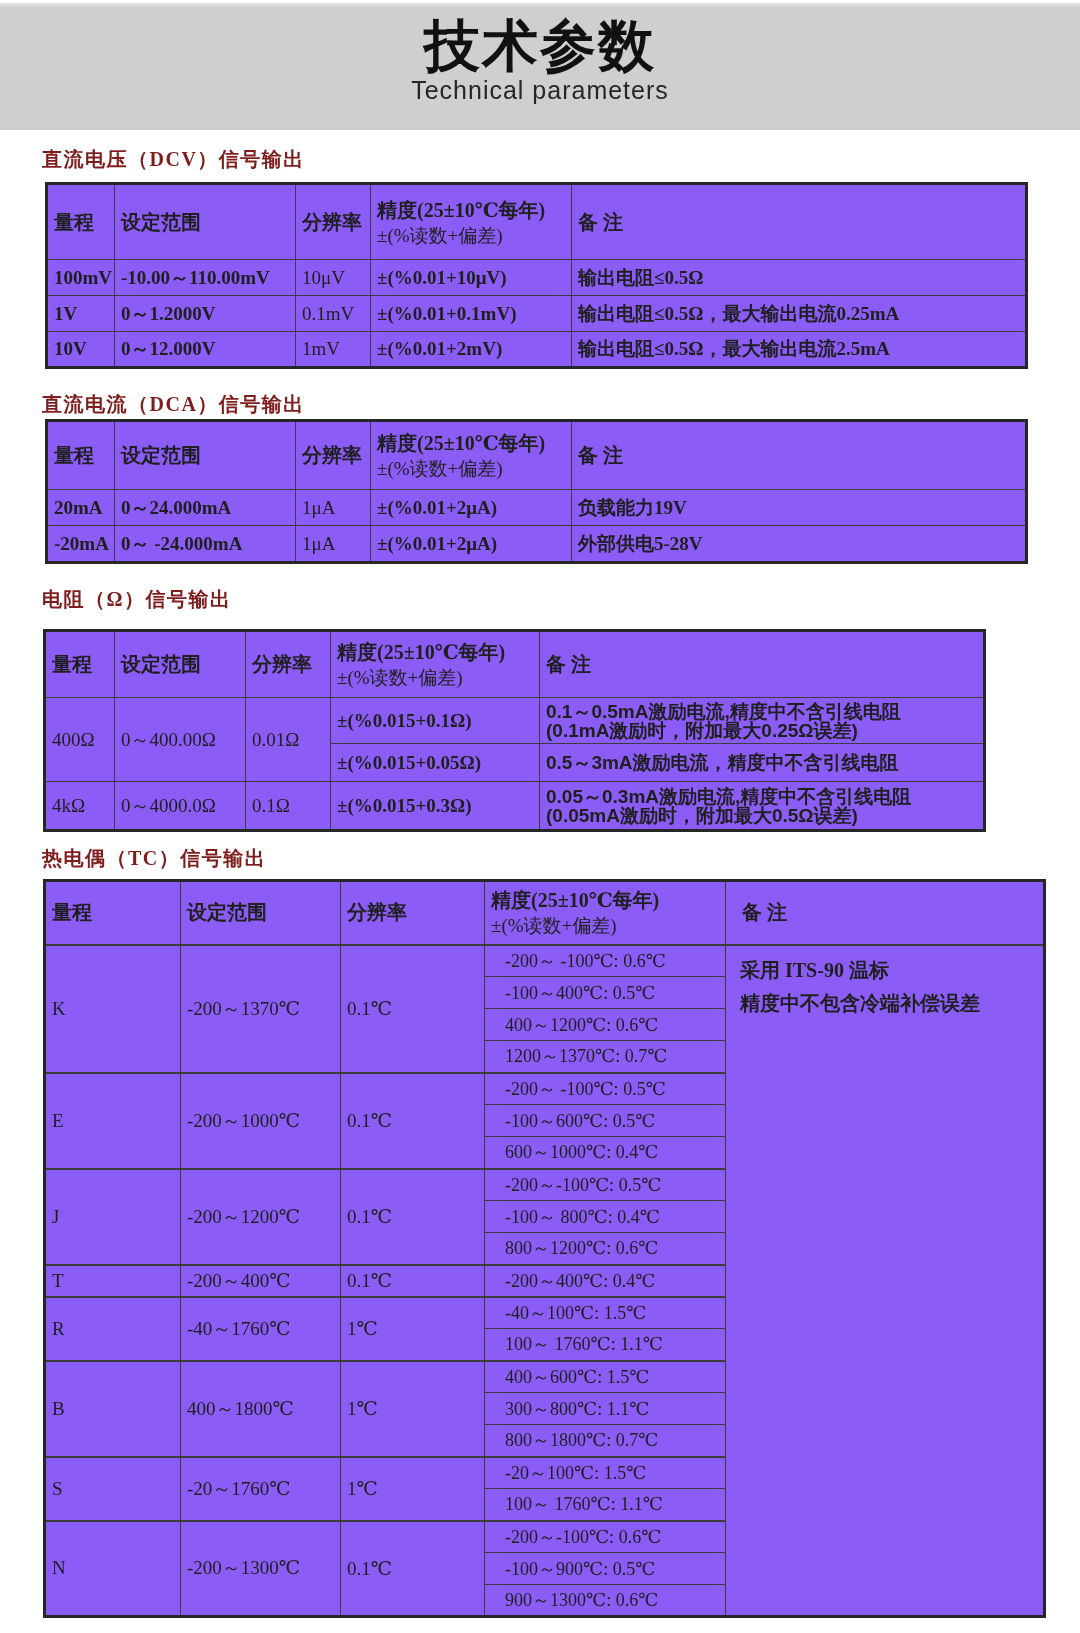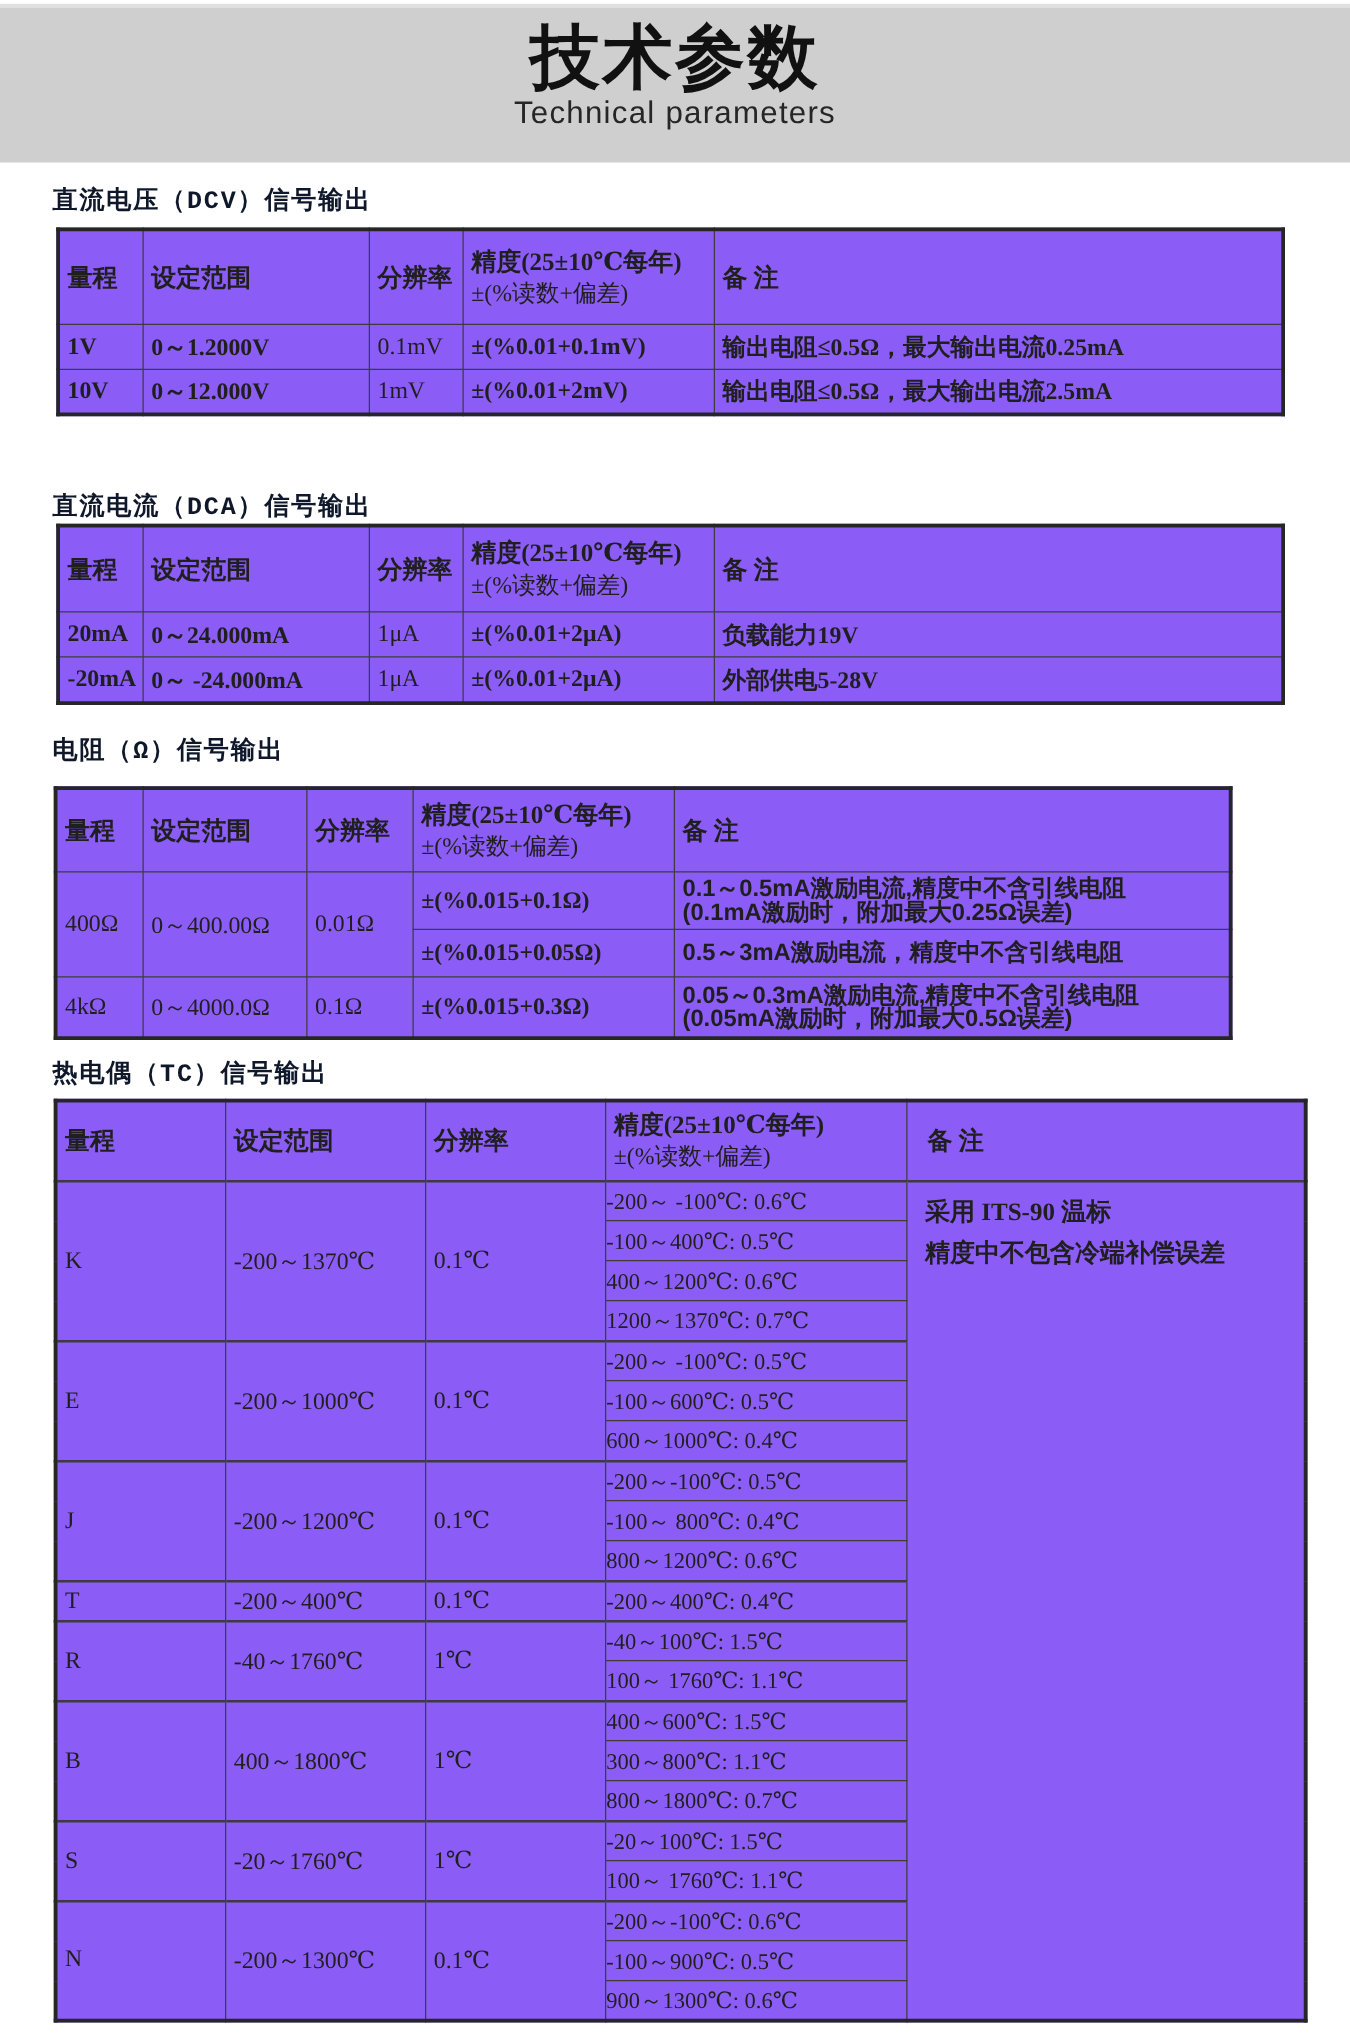--- a/index.html
+++ b/index.html
@@ -8,22 +8,22 @@
 
   
   .band-topline{position:absolute;top:3px;left:0;width:100%;height:3px;background:#e0e0e0;}
   .band{position:absolute;top:6px;left:0;width:100%;height:124px;background:#cfcfcf;text-align:center;}
   .band .title{margin-top:10px;font-family:"Liberation Sans","DejaVu Sans",sans-serif;
                font-weight:bold;font-size:56px;line-height:60px;color:#111;letter-spacing:2px;}
   .band .subtitle{font-family:"Liberation Sans","DejaVu Sans",sans-serif;font-weight:400;
                font-size:25px;line-height:28px;color:#262626;letter-spacing:1px;}
 
   
-  .sec{position:absolute;left:42px;font-family:Liberation Mono, monospace;
-       font-weight:bold;font-size:20px;color:#0f172a;letter-spacing:1.5px;}
+  .sec{position:absolute;left:42px;font-family:Liberation Serif, serif;
+       font-weight:bold;font-size:20px;color:#7f1d1d;letter-spacing:1.5px;}
 
   
   table.tb{position:absolute;border-collapse:collapse;table-layout:fixed;background:#8b5cf6;
            border:3px solid #262626;}
   .tb th,.tb td{border:1.5px solid #3c3c3c;padding:0 0 0 6px;font-size:19px;
                 vertical-align:middle;text-align:left;overflow:hidden;white-space:nowrap;}
   .tb th{font-weight:bold;font-size:20px;}
   .ctr{text-align:center;padding:0;}
   .bold{font-weight:bold;}
   .norm{font-weight:normal;}
@@ -32,21 +32,21 @@
   .acc-head .l2{font-weight:normal;font-size:19px;line-height:25px;}
   .note-cell{padding-left:10px;}
 
   
   .smallnote{font-family:"Liberation Sans","DejaVu Sans",sans-serif;font-weight:bold;
              font-size:14px;line-height:19px;padding-left:8px;}
   .t3-sub td{border-top:1.5px solid #565656;}
 
   
   .t4 td{font-size:19px;}
-  .t4 td.accv{padding-left:0;font-size:18px;}
+  .t4 td.accv{padding-left:20px;font-size:18px;}
   .t4 tr.gs td{border-top:2px solid #3c3c3c;}
   .t4 td.sr{border-top:1.2px solid #9f9f9f;}
   .t4 td.bignote{vertical-align:top;padding:8px 10px 0 14px;white-space:normal;}
   .t4 td.bignote div{font-weight:bold;font-size:20px;line-height:33px;}
   .t4 th.noteh{padding-left:16px;}
 </style>
 </head>
 <body>
 
 <div class="page">
@@ -72,20 +72,27 @@
       <th class="ctr">量程</th>
       <th class="ctr">设定范围</th>
       <th class="ctr">分辨率</th>
       <th class="acc-head">
         <div class="l1">精度(25±10℃每年)</div>
         <div class="l2">±(%读数+偏差)</div>
       </th>
       <th class="ctr">备  注</th>
     </tr>
     <tr style="height:36px">
+      <td class="bold">100mV</td>
+      <td class="bold">-10.00～110.00mV</td>
+      <td class="norm">10μV</td>
+      <td class="bold">±(%0.01+10μV)</td>
+      <td class="bold note-cell">输出电阻≤0.5Ω</td>
+    </tr>
+    <tr style="height:36px">
       <td class="bold">1V</td>
       <td class="bold">0～1.2000V</td>
       <td class="norm">0.1mV</td>
       <td class="bold">±(%0.01+0.1mV)</td>
       <td class="bold note-cell">输出电阻≤0.5Ω，最大输出电流0.25mA</td>
     </tr>
     <tr style="height:36px">
       <td class="bold">10V</td>
       <td class="bold">0～12.000V</td>
       <td class="norm">1mV</td>

